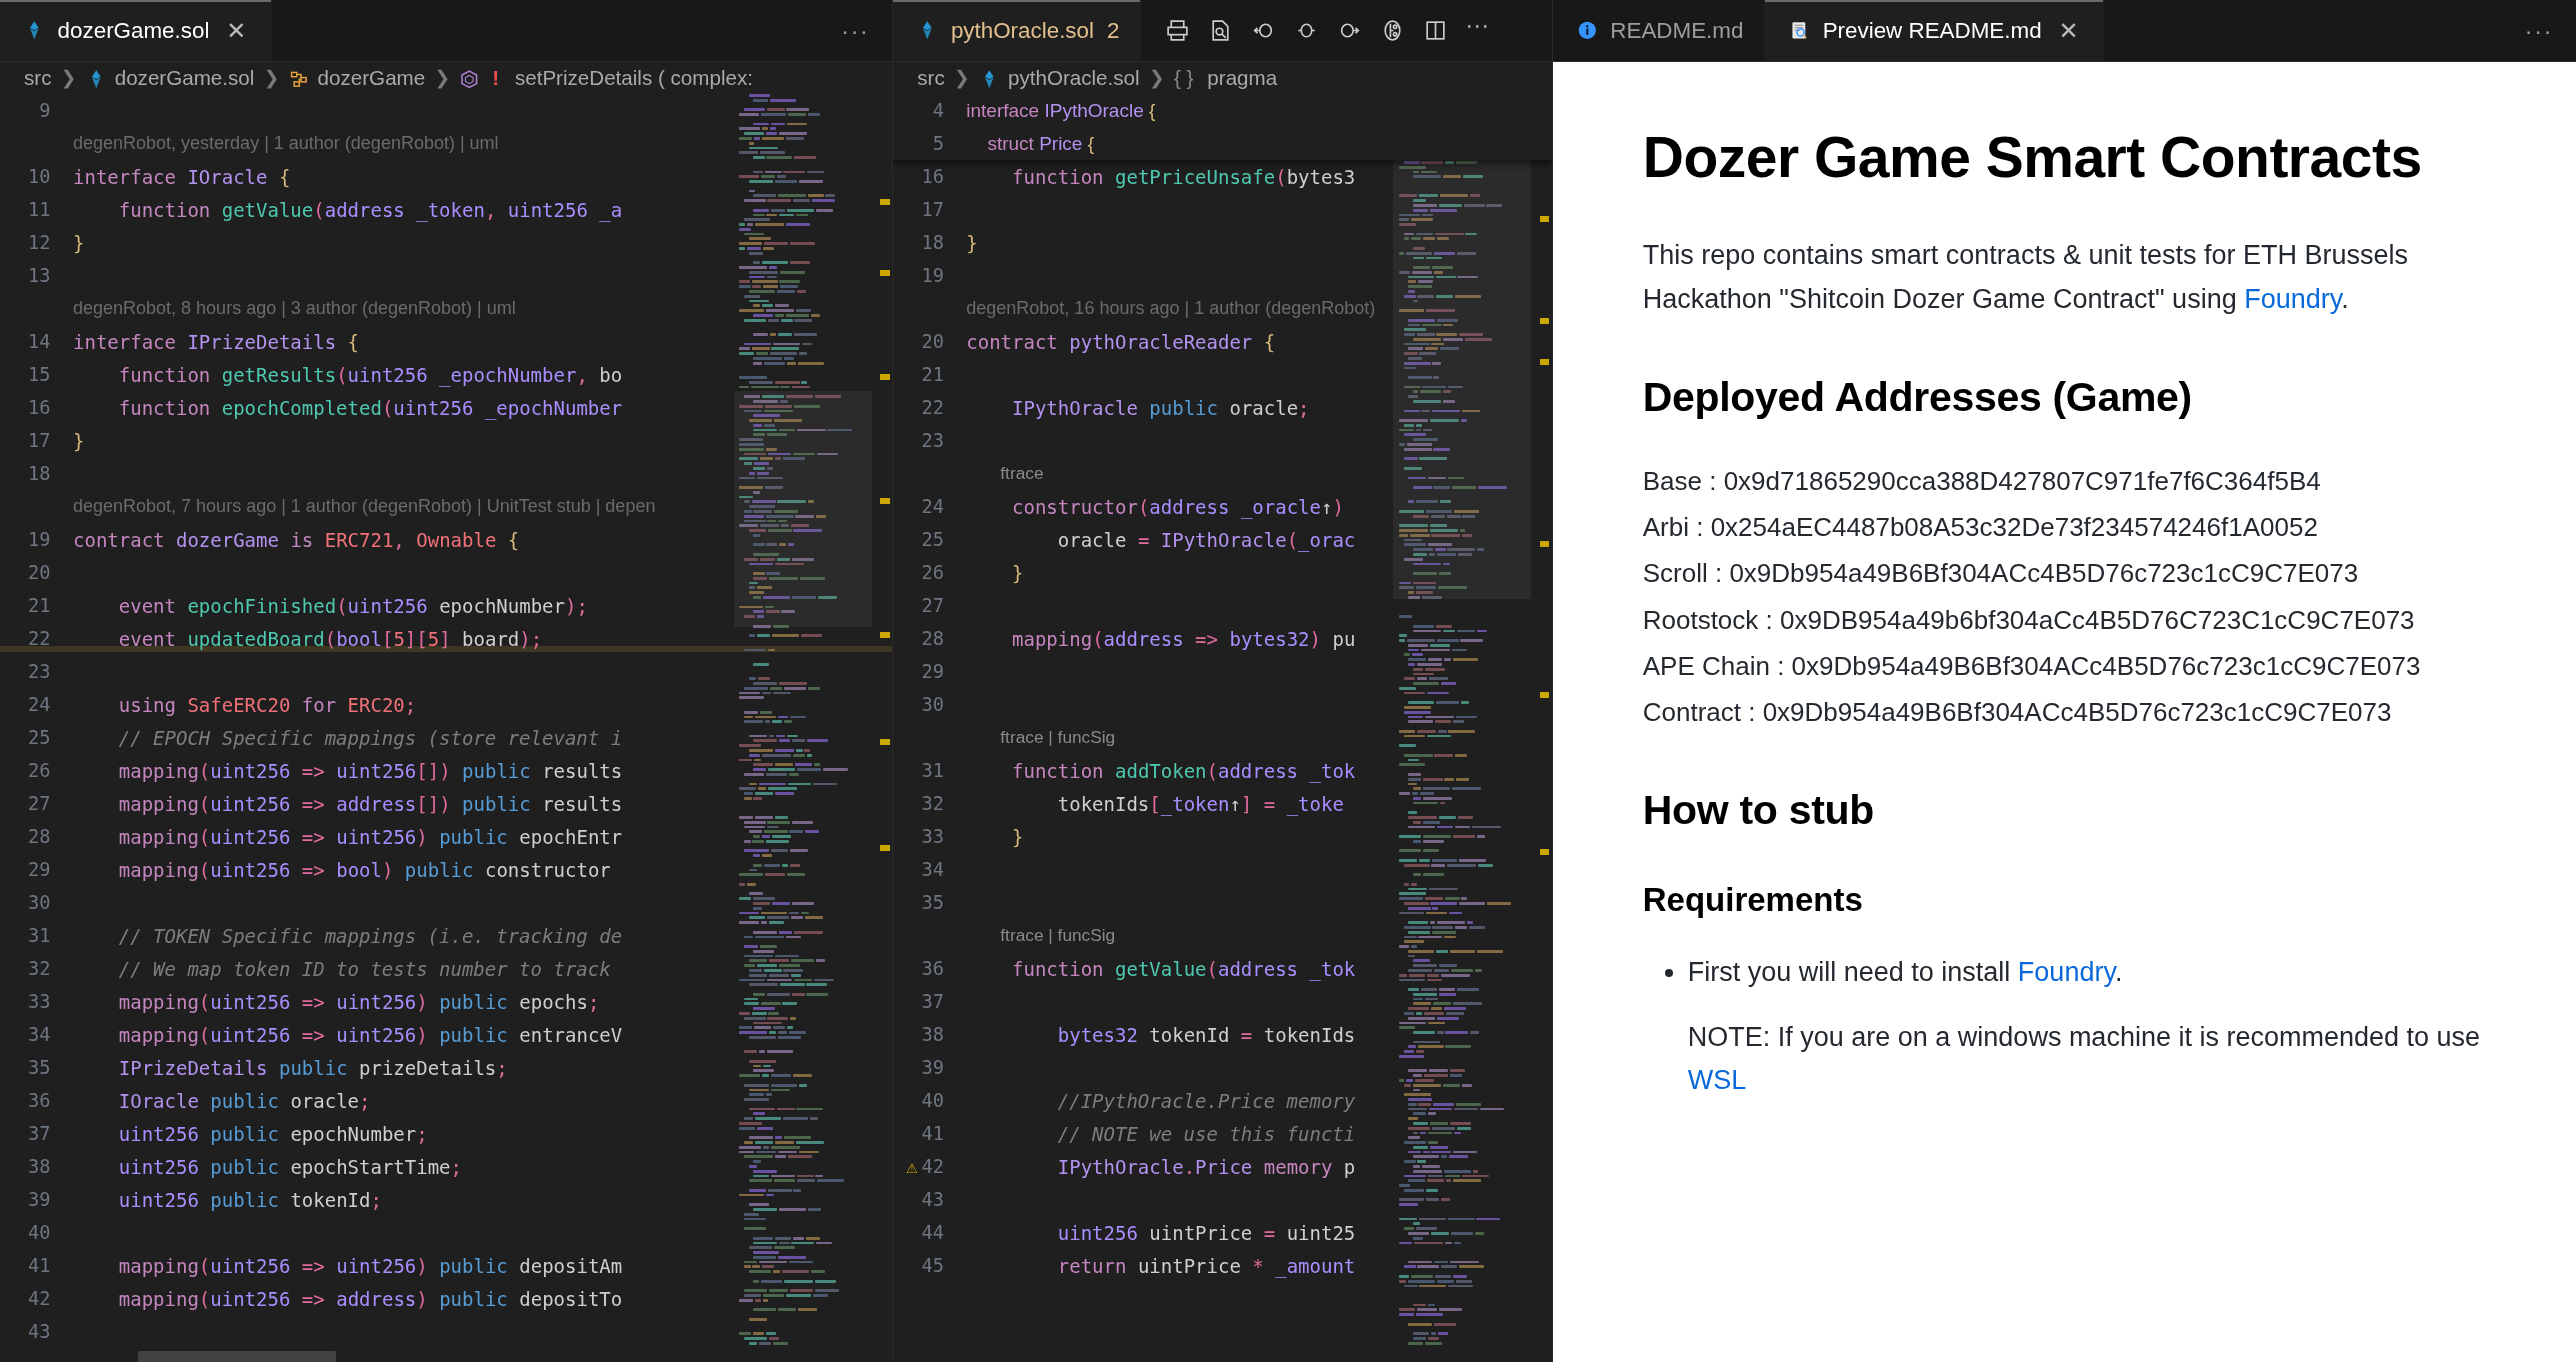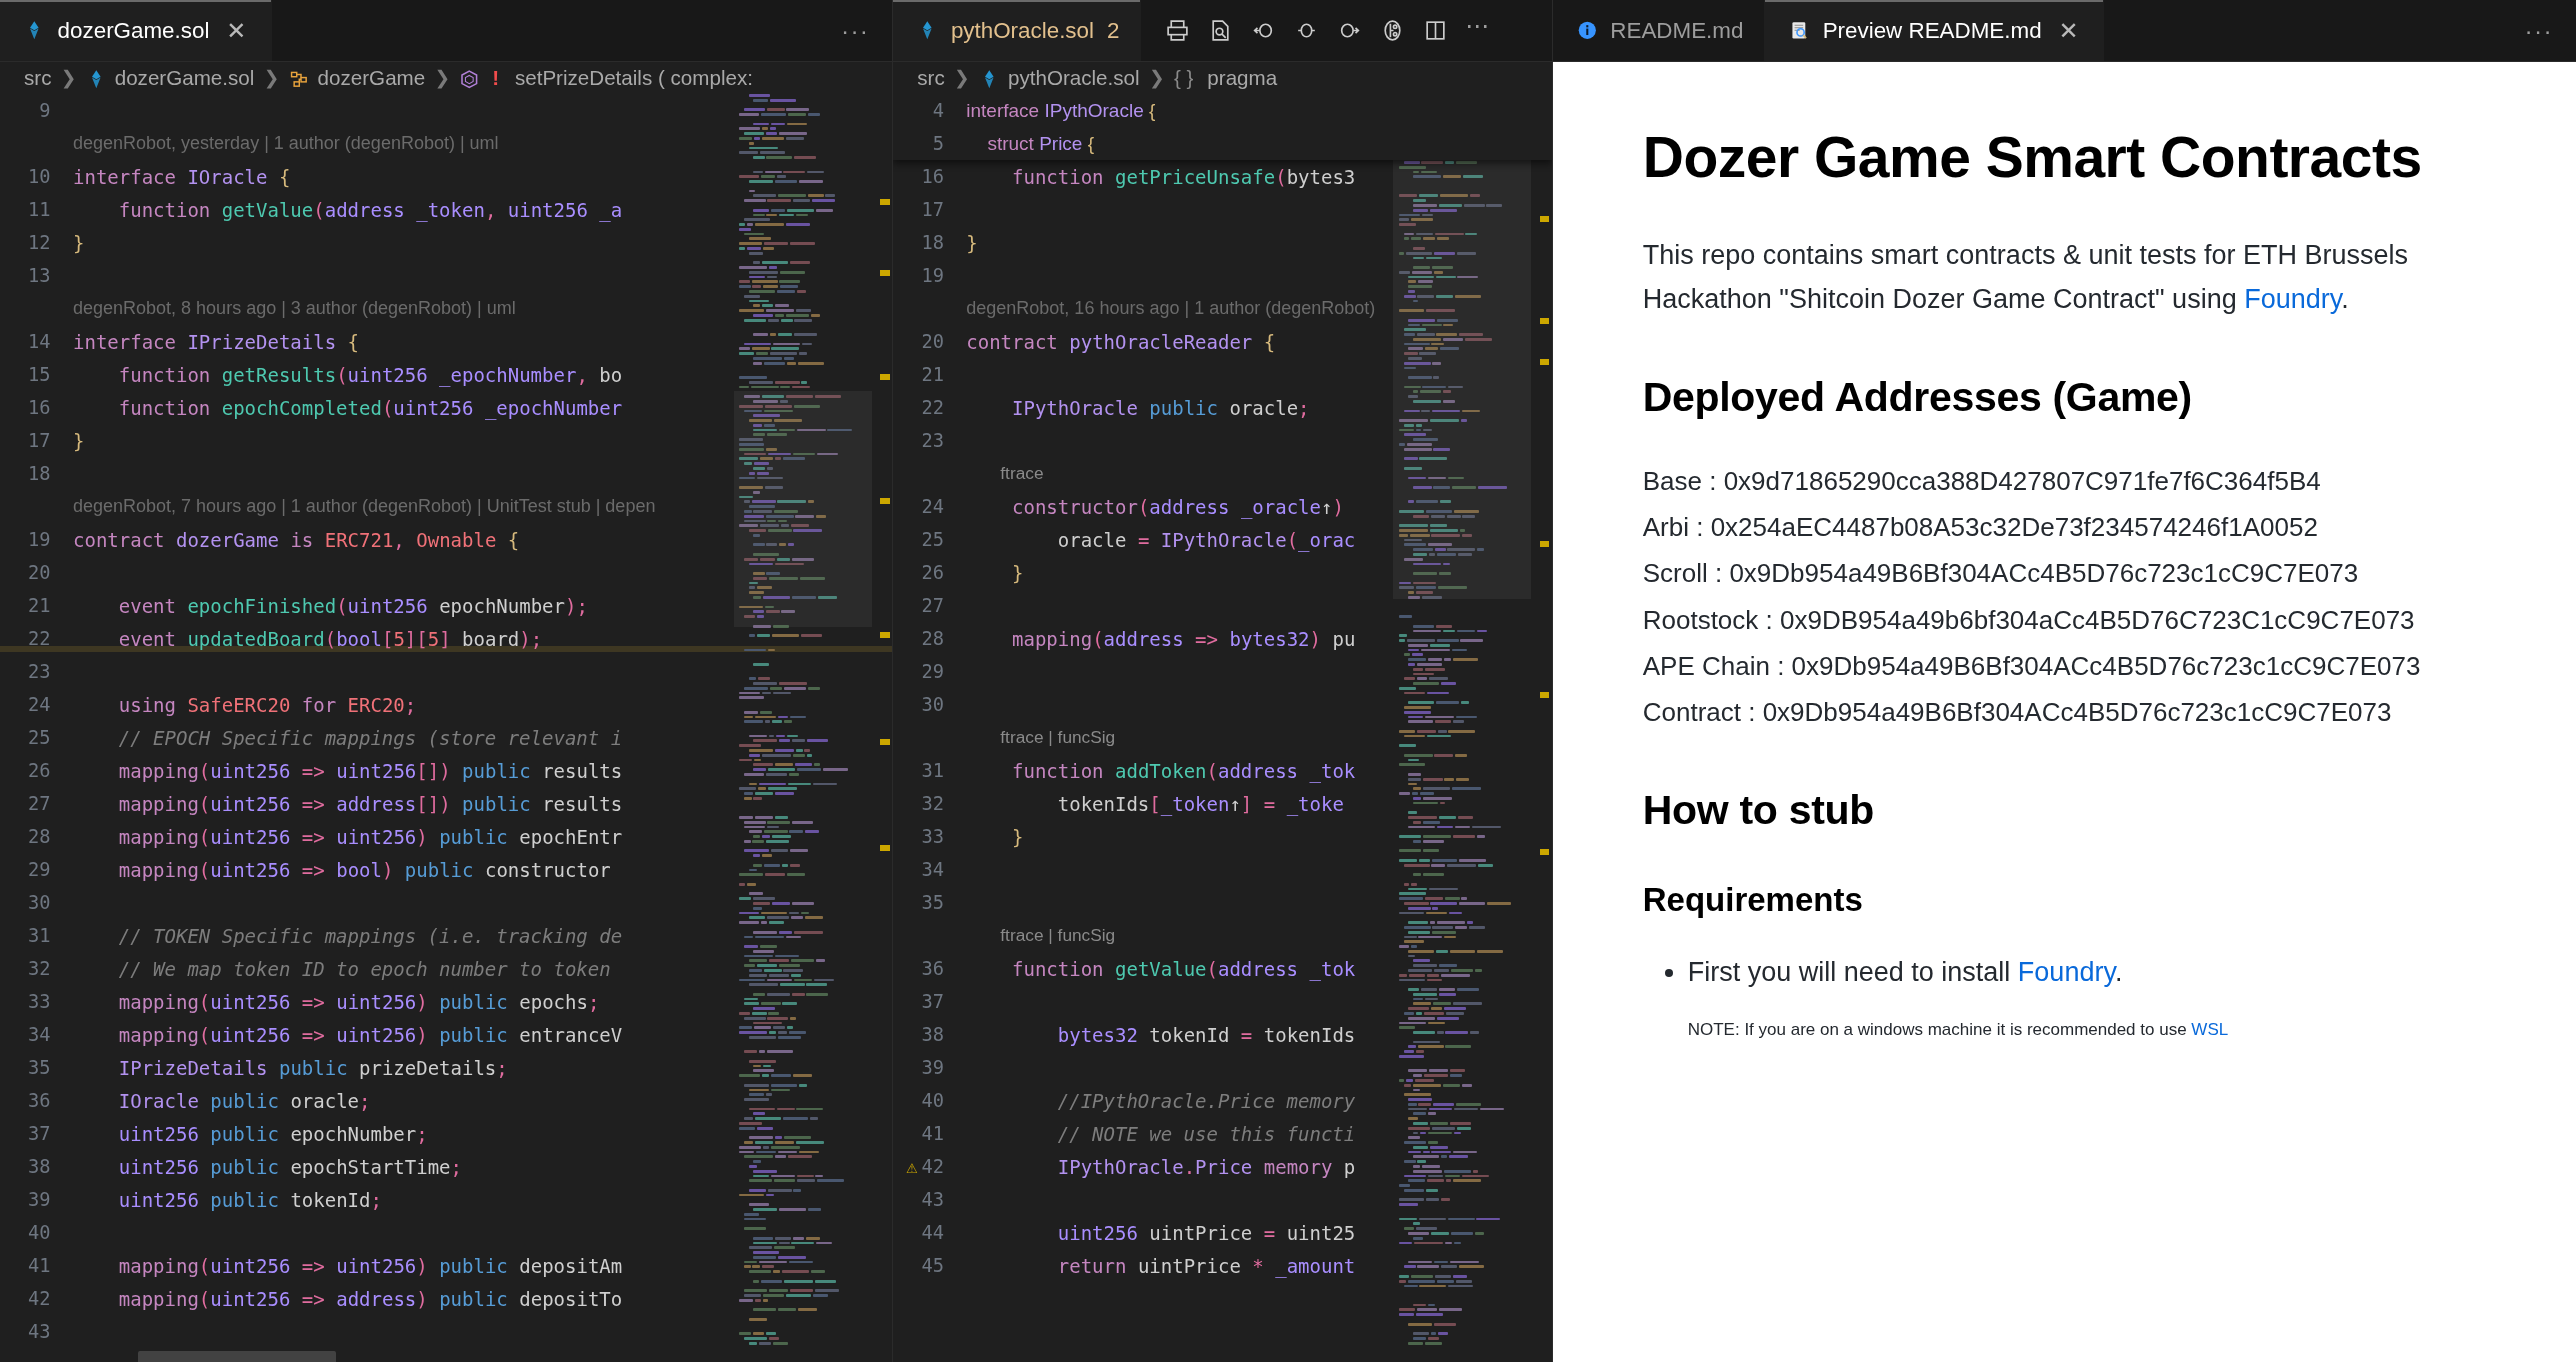--- a/index.html
+++ b/index.html
@@ -145,21 +145,21 @@
     margin: 52px 0 37px 0; letter-spacing: -0.3px;
   }
   .pv-h3 {
     font-size: 33px; font-weight: bold; color: #000000;
     margin: 47px 0 32px 0;
   }
   .pv-addr { font-size: 26px; line-height: 1.78; color: #24292f; }
   .pv-link { color: #0969da; text-decoration: none; }
   .pv-ul { padding-left: 45px; }
   .pv-li { font-size: 27px; line-height: 1.62; color: #24292f; list-style: disc; }
-  .pv-note { font-size: 17px; line-height: 1.62; color: #24292f; }
+  .pv-note { font-size: 27px; line-height: 1.62; color: #24292f; }
   .grp-sep { width: 0.9px; background: #2b2b2b; height: 100%; }
 </style>
 </head>
 <body>
 
 <div class="app">
 
   <div class="group group-1">
 
     <div class="tabbar">
@@ -247,21 +247,21 @@
           <div class="row" style="position:relative"><div class="ln">22</div><div class="ctext">    <span class="kw">event</span> <span class="typ">updatedBoard</span><span class="pink">(</span><span class="purp">bool</span><span class="pink">[</span><span class="red">5</span><span class="pink">]</span><span class="pink">[</span><span class="red">5</span><span class="pink">]</span> <span class="id">board</span><span class="pink">)</span><span class="pink">;</span></div></div>
           <div class="row" style="position:relative"><div class="ln">23</div><div class="ctext"></div></div>
           <div class="row" style="position:relative"><div class="ln">24</div><div class="ctext">    <span class="kw">using</span> <span class="red">SafeERC20</span> <span class="kw">for</span> <span class="red">ERC20</span><span class="pink">;</span></div></div>
           <div class="row" style="position:relative"><div class="ln">25</div><div class="ctext"><span class="cmt2">    // EPOCH Specific mappings (store relevant i</span></div></div>
           <div class="row" style="position:relative"><div class="ln">26</div><div class="ctext">    <span class="kw">mapping</span><span class="pink">(</span><span class="purp">uint256</span> <span class="pink">=</span><span class="pink">&gt;</span> <span class="purp">uint256</span><span class="pink">[</span><span class="pink">]</span><span class="pink">)</span> <span class="kw2">public</span> <span class="id">results</span></div></div>
           <div class="row" style="position:relative"><div class="ln">27</div><div class="ctext">    <span class="kw">mapping</span><span class="pink">(</span><span class="purp">uint256</span> <span class="pink">=</span><span class="pink">&gt;</span> <span class="purp">address</span><span class="pink">[</span><span class="pink">]</span><span class="pink">)</span> <span class="kw2">public</span> <span class="id">results</span></div></div>
           <div class="row" style="position:relative"><div class="ln">28</div><div class="ctext">    <span class="kw">mapping</span><span class="pink">(</span><span class="purp">uint256</span> <span class="pink">=</span><span class="pink">&gt;</span> <span class="purp">uint256</span><span class="pink">)</span> <span class="kw2">public</span> <span class="id">epochEntr</span></div></div>
           <div class="row" style="position:relative"><div class="ln">29</div><div class="ctext">    <span class="kw">mapping</span><span class="pink">(</span><span class="purp">uint256</span> <span class="pink">=</span><span class="pink">&gt;</span> <span class="purp">bool</span><span class="pink">)</span> <span class="kw2">public</span> <span class="id">constructor</span></div></div>
           <div class="row" style="position:relative"><div class="ln">30</div><div class="ctext"></div></div>
           <div class="row" style="position:relative"><div class="ln">31</div><div class="ctext"><span class="cmt2">    // TOKEN Specific mappings (i.e. tracking de</span></div></div>
-          <div class="row" style="position:relative"><div class="ln">32</div><div class="ctext"><span class="cmt2">    // We map token ID to epoch number to token</span></div></div>
+          <div class="row" style="position:relative"><div class="ln">32</div><div class="ctext"><span class="cmt2">    // We map token ID to tests number to track</span></div></div>
           <div class="row" style="position:relative"><div class="ln">33</div><div class="ctext">    <span class="kw">mapping</span><span class="pink">(</span><span class="purp">uint256</span> <span class="pink">=</span><span class="pink">&gt;</span> <span class="purp">uint256</span><span class="pink">)</span> <span class="kw2">public</span> <span class="id">epochs</span><span class="pink">;</span></div></div>
           <div class="row" style="position:relative"><div class="ln">34</div><div class="ctext">    <span class="kw">mapping</span><span class="pink">(</span><span class="purp">uint256</span> <span class="pink">=</span><span class="pink">&gt;</span> <span class="purp">uint256</span><span class="pink">)</span> <span class="kw2">public</span> <span class="id">entranceV</span></div></div>
           <div class="row" style="position:relative"><div class="ln">35</div><div class="ctext">    <span class="cls">IPrizeDetails</span> <span class="kw2">public</span> <span class="id">prizeDetails</span><span class="pink">;</span></div></div>
           <div class="row" style="position:relative"><div class="ln">36</div><div class="ctext">    <span class="cls">IOracle</span> <span class="kw2">public</span> <span class="id">oracle</span><span class="pink">;</span></div></div>
           <div class="row" style="position:relative"><div class="ln">37</div><div class="ctext">    <span class="purp">uint256</span> <span class="kw2">public</span> <span class="id">epochNumber</span><span class="pink">;</span></div></div>
           <div class="row" style="position:relative"><div class="ln">38</div><div class="ctext">    <span class="purp">uint256</span> <span class="kw2">public</span> <span class="id">epochStartTime</span><span class="pink">;</span></div></div>
           <div class="row" style="position:relative"><div class="ln">39</div><div class="ctext">    <span class="purp">uint256</span> <span class="kw2">public</span> <span class="id">tokenId</span><span class="pink">;</span></div></div>
           <div class="row" style="position:relative"><div class="ln">40</div><div class="ctext"></div></div>
           <div class="row" style="position:relative"><div class="ln">41</div><div class="ctext">    <span class="kw">mapping</span><span class="pink">(</span><span class="purp">uint256</span> <span class="pink">=</span><span class="pink">&gt;</span> <span class="purp">uint256</span><span class="pink">)</span> <span class="kw2">public</span> <span class="id">depositAm</span></div></div>
           <div class="row" style="position:relative"><div class="ln">42</div><div class="ctext">    <span class="kw">mapping</span><span class="pink">(</span><span class="purp">uint256</span> <span class="pink">=</span><span class="pink">&gt;</span> <span class="purp">address</span><span class="pink">)</span> <span class="kw2">public</span> <span class="id">depositTo</span></div></div>

